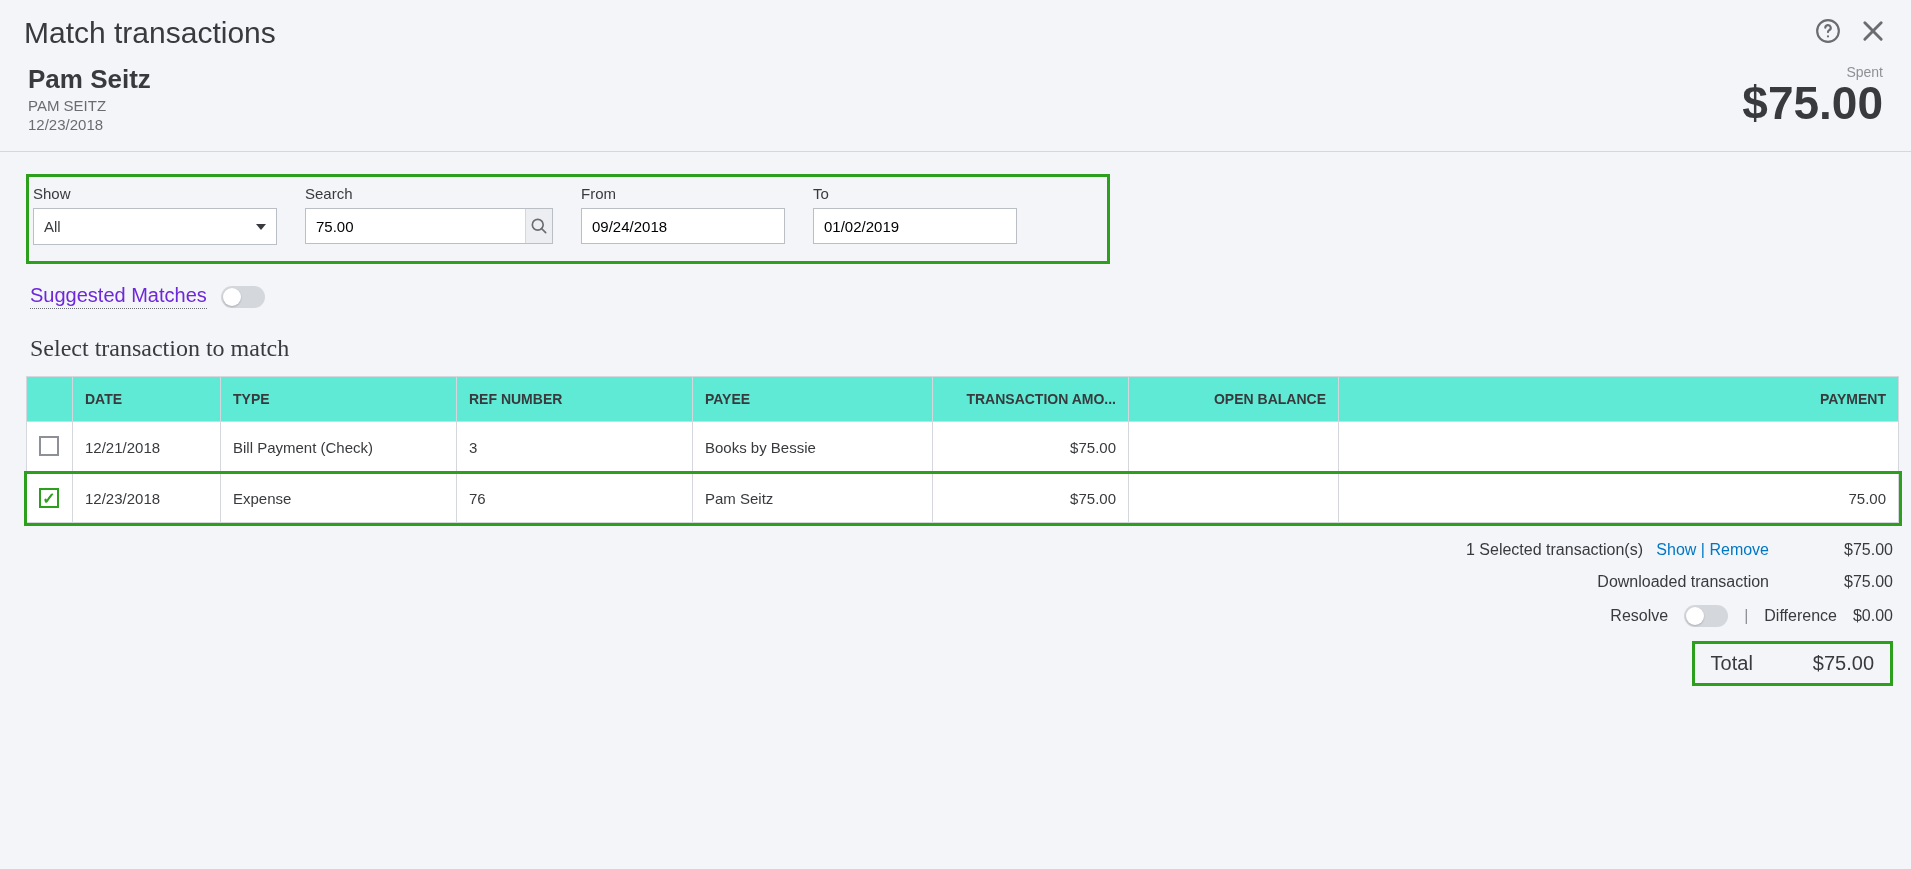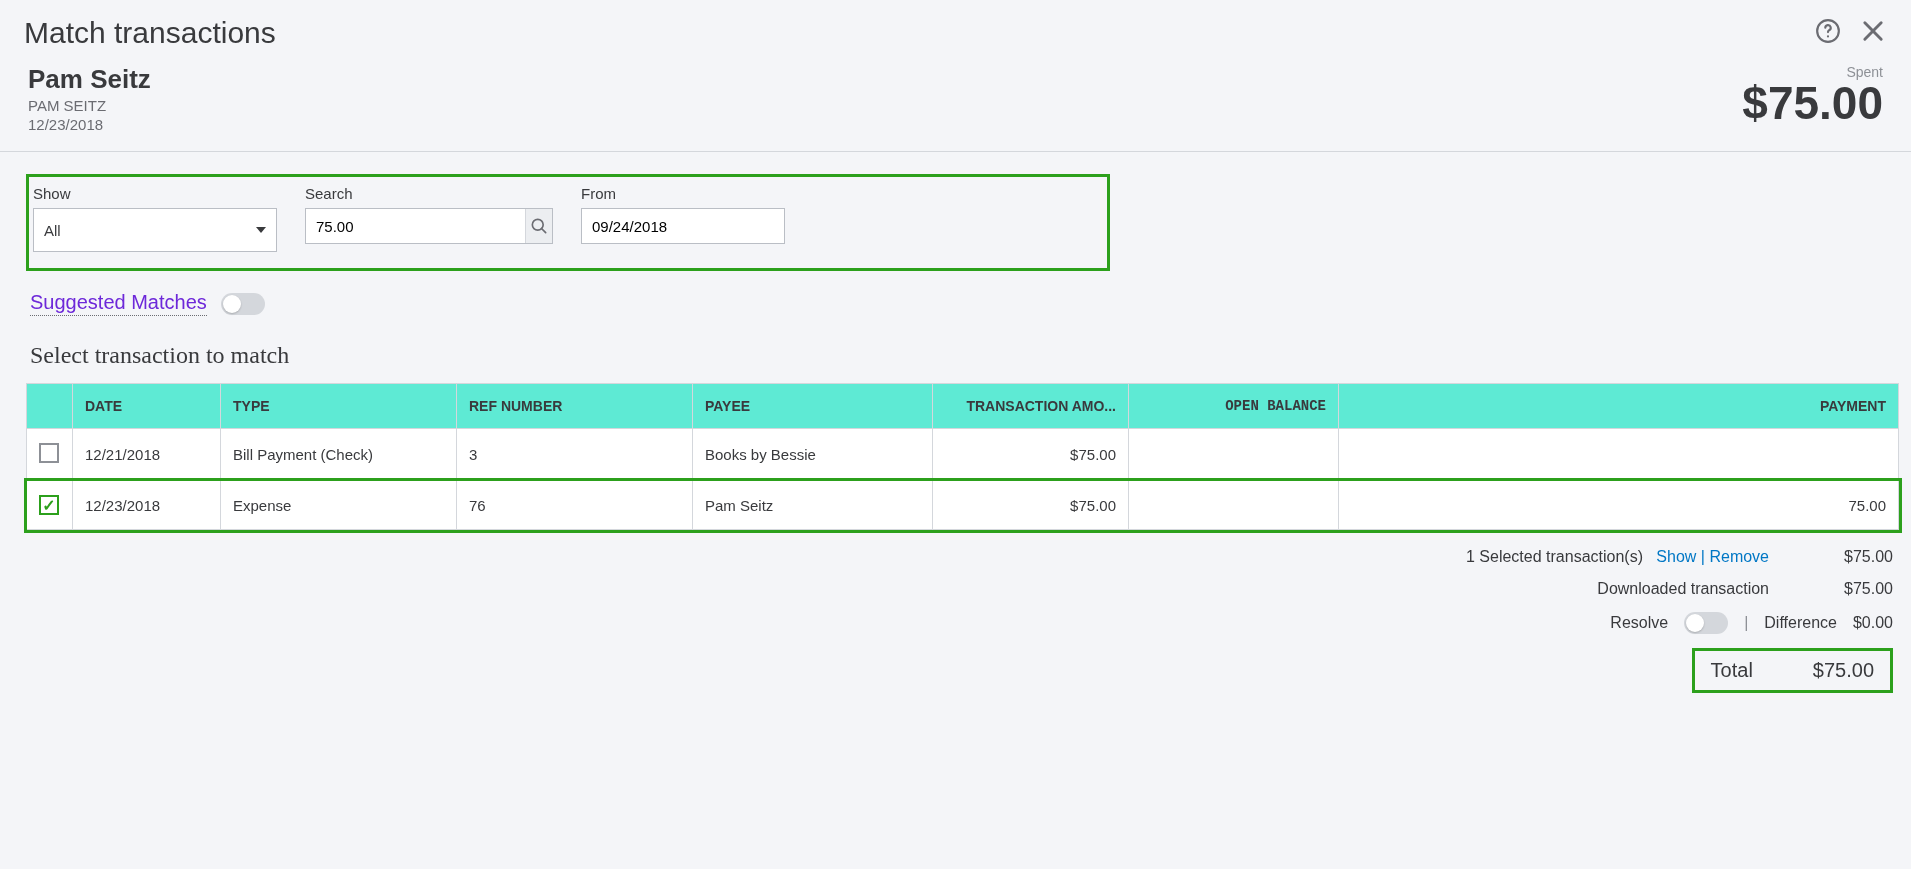--- a/index.html
+++ b/index.html
@@ -45,21 +45,21 @@
     border: 3px solid #2ca01c;
     padding: 8px 10px 16px 4px;
     display: flex;
     gap: 28px;
     width: 1084px;
     margin-bottom: 20px;
   }
   .field-group { display: flex; flex-direction: column; gap: 6px; }
   .field-label { font-size: 15px; color: #393a3d; }
   .dropdown {
-    width: 244px; height: 44px;
+    width: 244px; height: 37px;
     border: 1px solid #babec5;
     background: #fff;
     display: flex; align-items: center; justify-content: space-between;
     padding: 0 10px;
     font-size: 15px;
     cursor: pointer;
   }
   .search-wrap {
     display: flex; align-items: center;
     border: 1px solid #babec5; background: #fff;
@@ -119,21 +119,21 @@
     font-weight: 700; font-size: 14px;
     background: #5eead4;
     color: #393a3d;
   }
   .col-check { width: 46px; text-align: center; }
   .col-date { width: 148px; }
   .col-type { width: 236px; }
   .col-ref { width: 236px; }
   .col-payee { width: 240px; }
   .col-amount { width: 196px; text-align: right; }
-  .col-balance { width: 210px; text-align: right; font-family: Liberation Mono, monospace; }
+  .col-balance { width: 210px; text-align: right; }
   .col-payment { width: auto; text-align: right; }
   .right { text-align: right !important; }
   .checkbox {
     width: 20px; height: 20px; border: 2px solid #8d9096;
     display: inline-flex; align-items: center; justify-content: center;
     cursor: pointer; background: #fff;
   }
   .checkbox.checked { border-color: #2ca01c; }
   .checkbox.checked::after {
     content: "✓"; color: #2ca01c; font-size: 16px; font-weight: 700;
@@ -228,20 +228,24 @@
           <svg width="20" height="20" viewBox="0 0 24 24" fill="none" stroke="#6b6c72" stroke-width="2">
             <circle cx="10.5" cy="10.5" r="6.5"></circle>
               <line x1="20" y1="20" x2="15" y2="15" stroke-linecap="round"></line>
           </svg>
         </div>
       </div>
     </div>
     <div class="field-group">
       <span class="field-label">From</span>
       <input class="date-input" value="09/24/2018" style="">
+    </div>
+    <div class="field-group">
+      <span class="field-label">To</span>
+      <input class="date-input" value="01/02/2019" style="">
     </div>
   </div>
 
   <div class="suggested-row">
     <span class="suggested-label">Suggested Matches</span>
     <div class="toggle">
       <div class="toggle-knob"></div>
     </div>
   </div>
 

